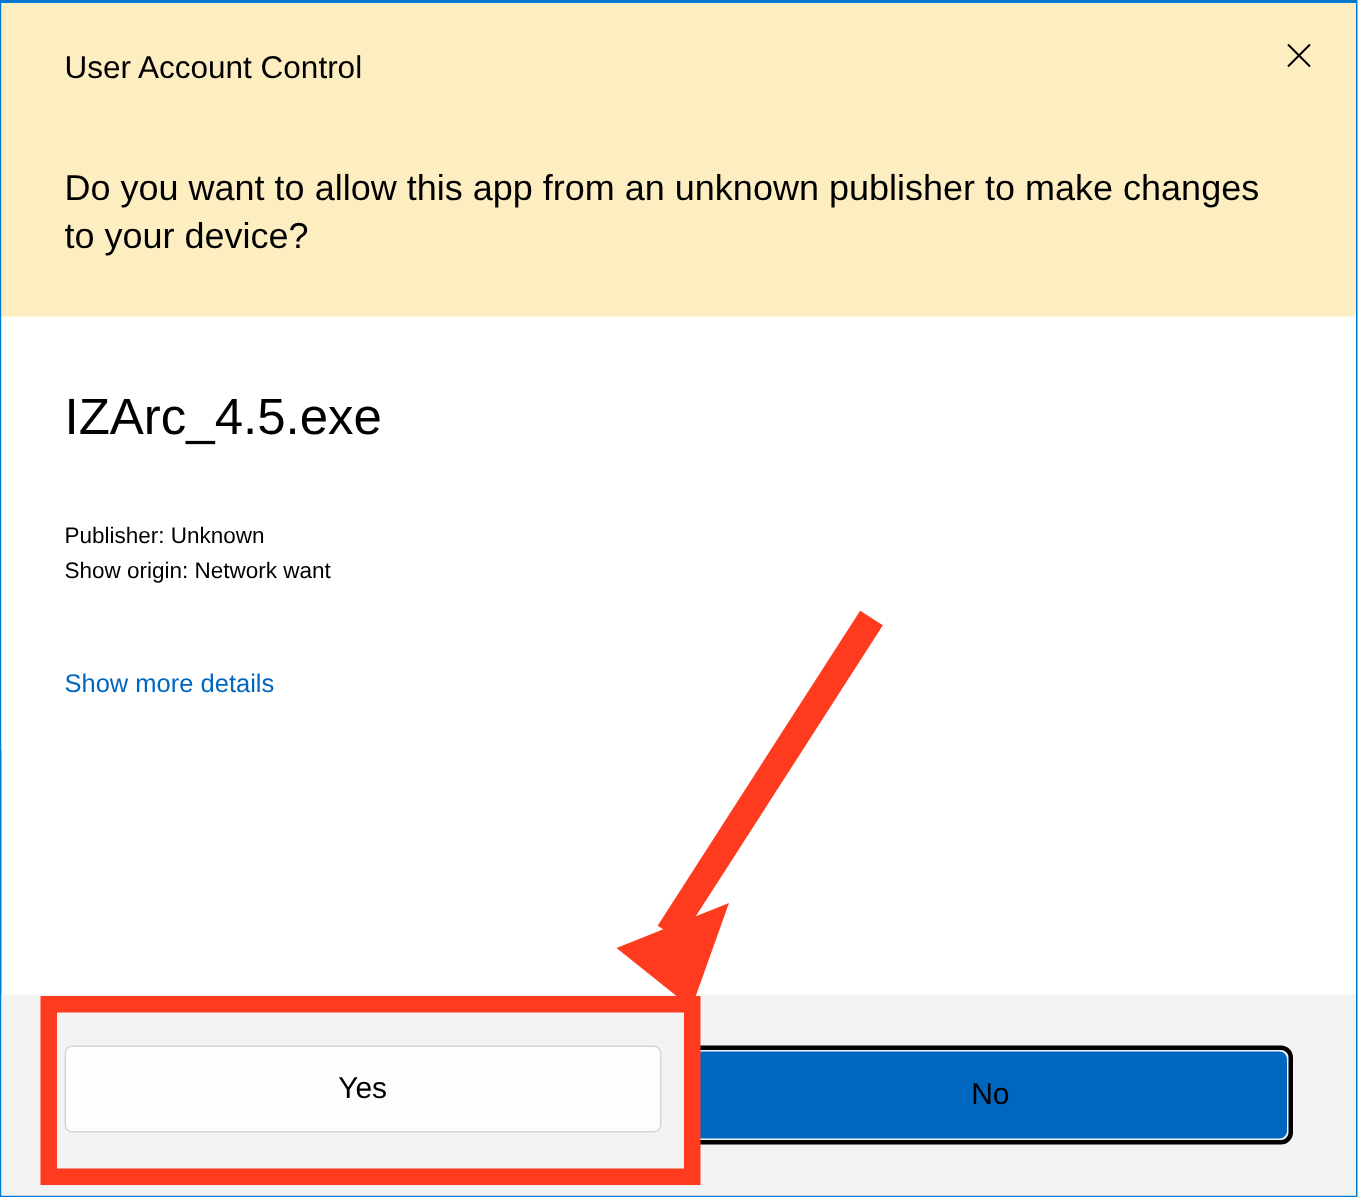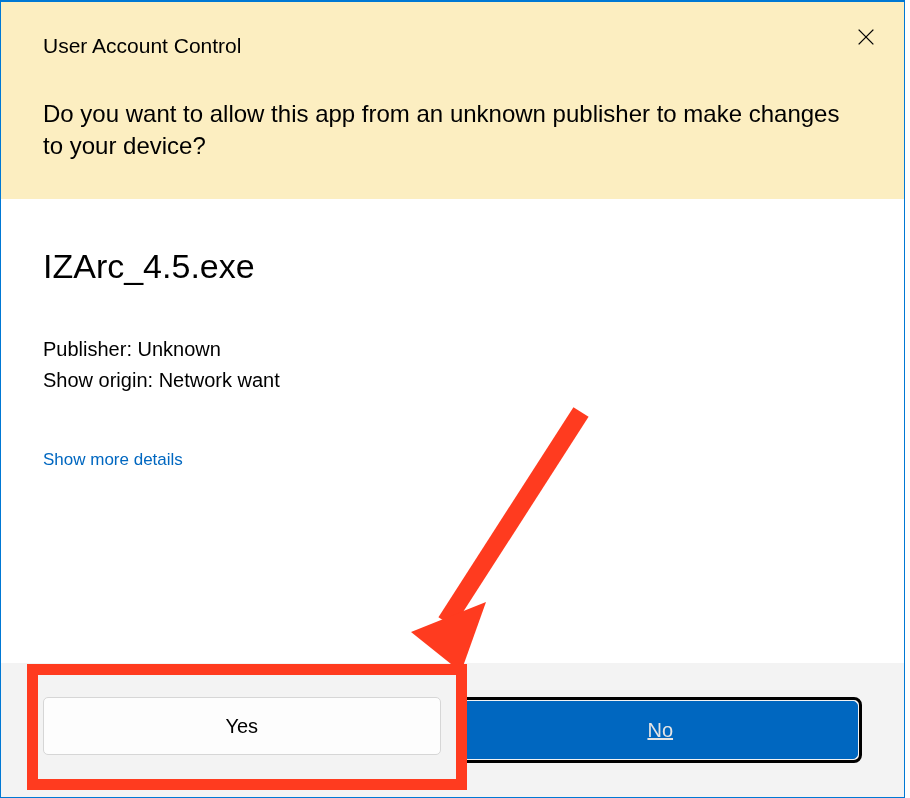--- a/index.html
+++ b/index.html
@@ -40,41 +40,41 @@
       background: transparent;
       border: none;
     }
     .close-btn svg {
       width: 22px;
       height: 22px;
     }
     .title-small {
       font-size: 21px;
       color: #000;
-      margin-bottom: 40px;
+      margin-bottom: 52px;
       font-weight: 400;
     }
     .title-large {
       font-size: 24px;
       line-height: 1.35;
       color: #000;
       font-weight: 400;
     }
     .body-section {
       background: #ffffff;
       padding: 48px 42px 34px 42px;
     }
     .app-name {
       font-size: 34px;
       color: #000;
       font-weight: 400;
       margin-bottom: 48px;
     }
     .detail-line {
-      font-size: 20px;
+      font-size: 15px;
       color: #000;
       line-height: 1.55;
       font-weight: 400;
     }
     .show-more {
       color: #0067c0;
       font-size: 17px;
       margin-top: 54px;
       cursor: pointer;
       font-weight: 400;
@@ -101,22 +101,21 @@
       font-family: inherit;
     }
     .btn-yes {
       background: #fdfdfd;
       border: 1px solid #d6d6d6;
       color: #000;
     }
     .btn-no {
       background: #0067c0;
       border: 1px solid #0067c0;
-      color: #e5e5e5;
-      text-decoration: underline;
+      color: #000000;
     }
     .no-wrapper {
       flex: 1;
       position: relative;
       border: 3px solid #000;
       border-radius: 8px;
       padding: 1px;
       display: flex;
     }
     .no-wrapper .btn {

